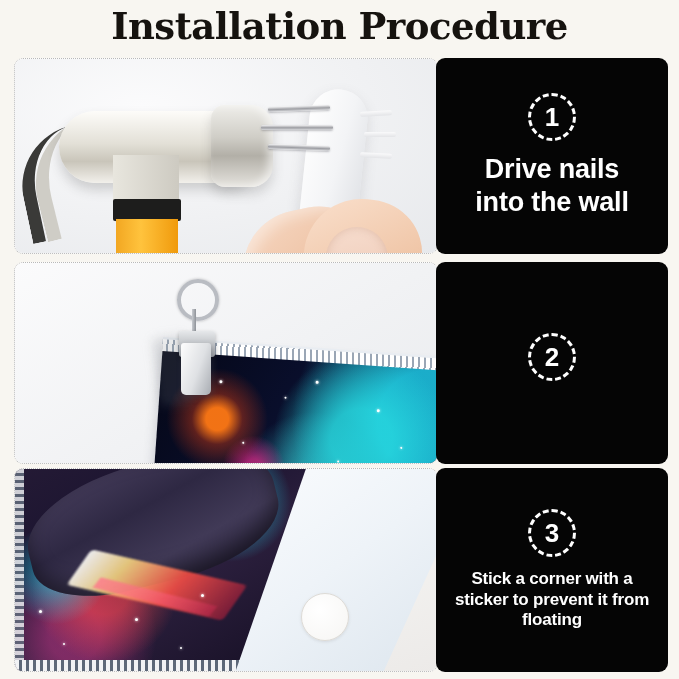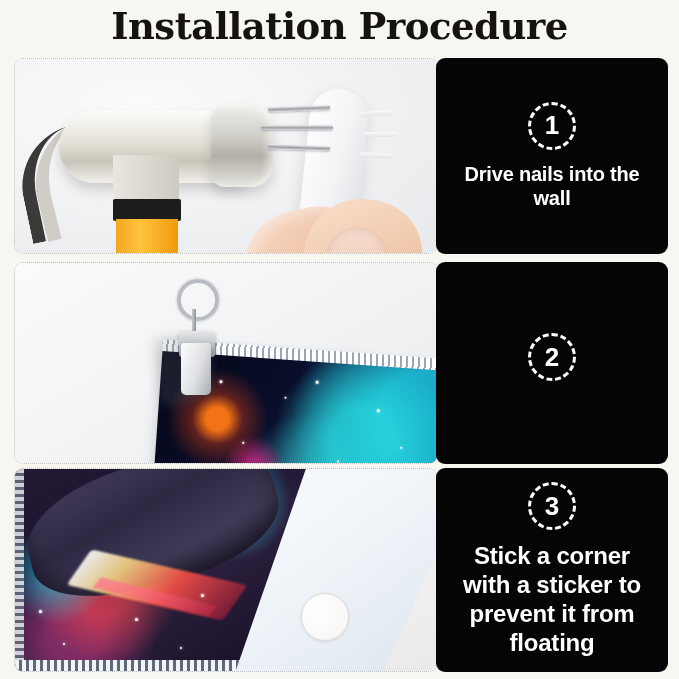--- a/index.html
+++ b/index.html
@@ -56,28 +56,28 @@
     display:flex;align-items:center;justify-content:center;
     box-sizing:border-box;
   }
   .step-num{
     color:#ffffff;font-size:26px;font-weight:700;line-height:1;
     font-family:"Liberation Sans", sans-serif;
     margin-top:-1px;
   }
   .panel-text{
     color:#ffffff;
-    font-size:20px;
+    font-size:27px;
     font-weight:700;
     line-height:1.22;
     letter-spacing:-0.2px;
     padding:0 14px;
     font-family:"Liberation Sans", sans-serif;
   }
-  .row-3 .panel-text{font-size:24px;line-height:1.2;padding:0 8px;margin-top:12px;}
+  .row-3 .panel-text{font-size:17px;line-height:1.2;padding:0 8px;margin-top:12px;}
 
   
   .ph1-bg{position:absolute;inset:0;background:
       radial-gradient(ellipse at 30% 25%, #fbfbfc 0%, #f0f1f3 55%, #e7e9ec 100%);}
   .hammer-head{
     position:absolute;left:44px;top:52px;width:190px;height:72px;
     background:linear-gradient(180deg,#fdfcf9 0%,#e3e0d7 45%,#c9c5ba 70%,#f2f0eb 100%);
     border-radius:40px 18px 18px 40px;
     box-shadow:0 7px 12px rgba(70,70,70,.22);
   }

